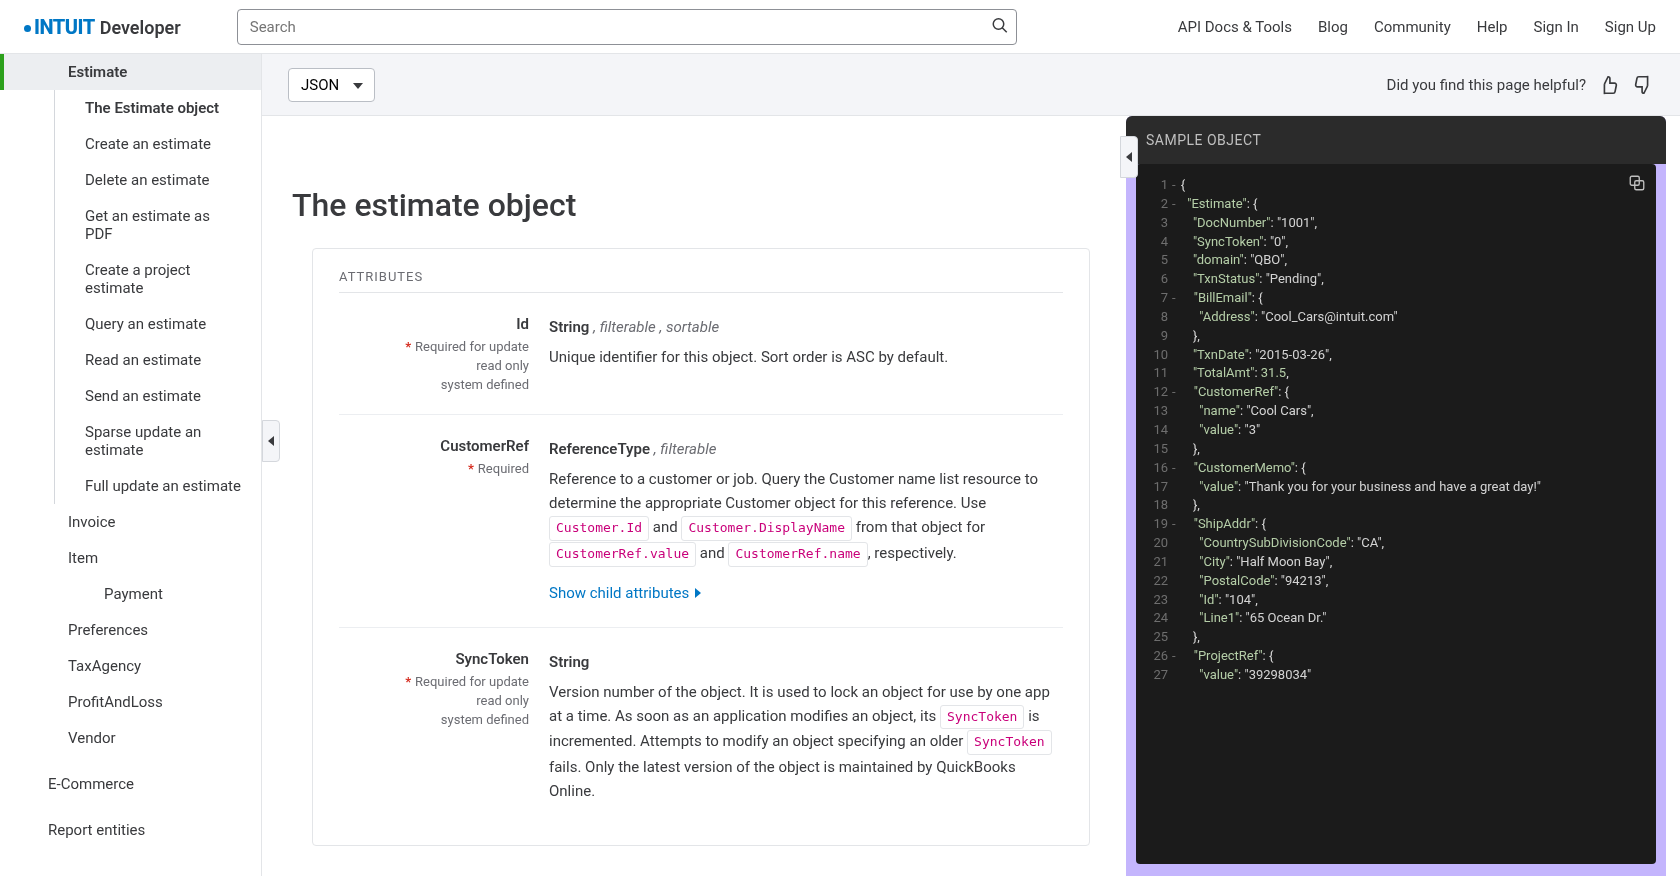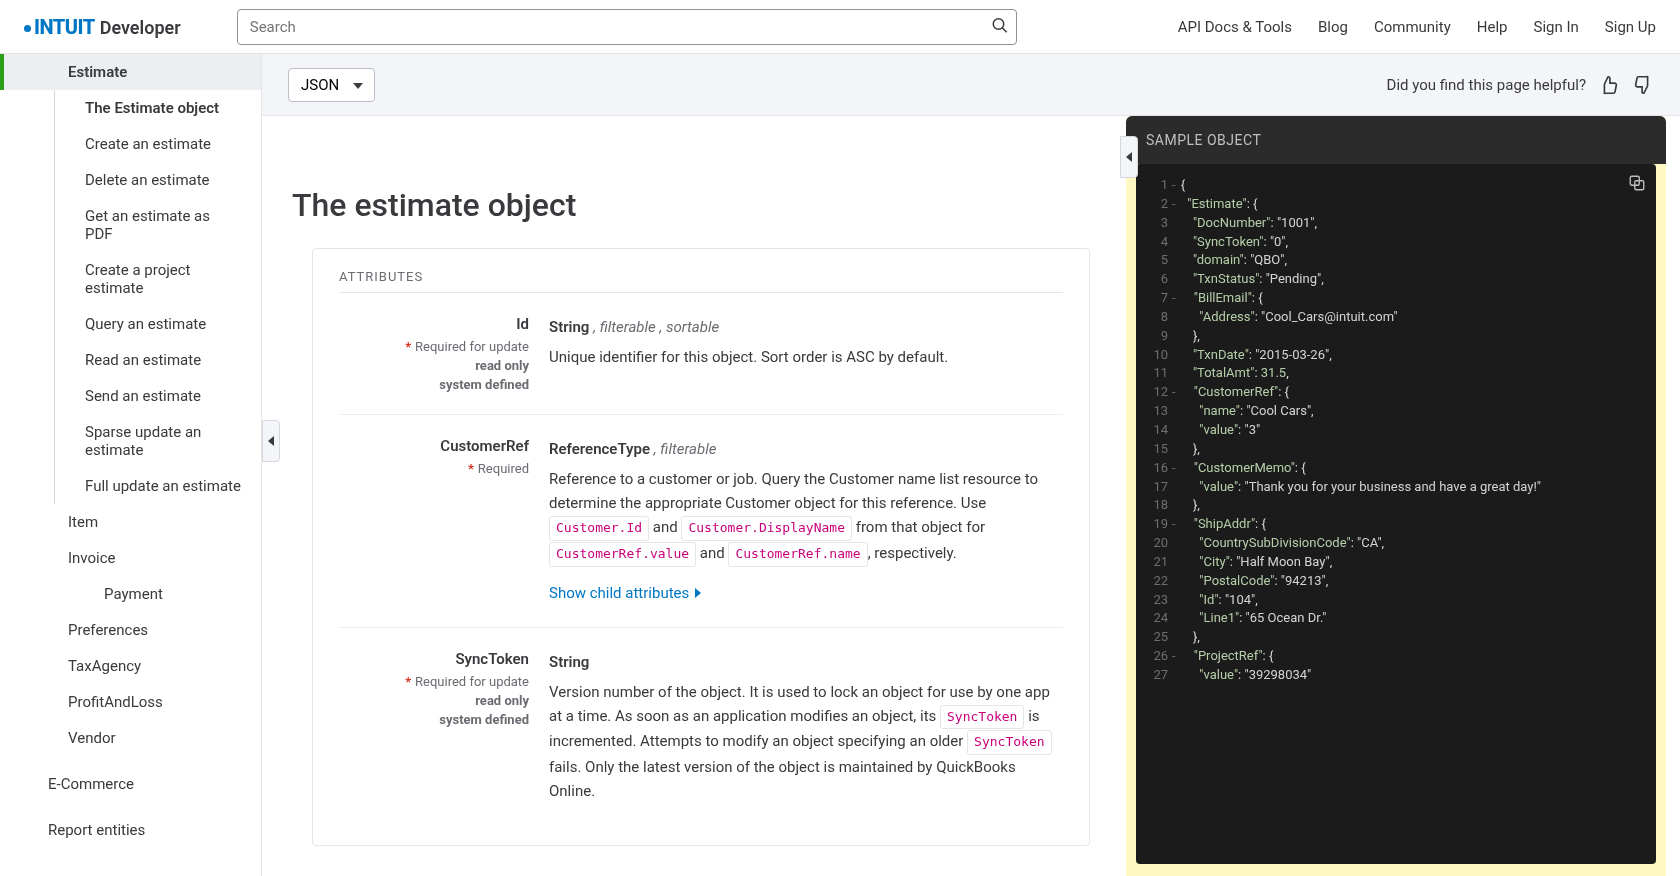--- a/index.html
+++ b/index.html
@@ -34,36 +34,36 @@
 .doc-col { flex:1; overflow-y:auto; padding: 70px 30px 30px 30px; position:relative;}
 .doc-col h1 { font-size: 32px; font-weight:500; color:#393a3d; margin-bottom: 24px; }
 .attr-card { border:1px solid #e3e5e8; border-radius:4px; padding:20px 26px;margin-left:20px;}
 .attr-header { font-size:13px; letter-spacing:1px; color:#6b6c72; padding-bottom:8px; border-bottom:1px solid #e3e5e8;}
 .attr-row { display:flex; padding:22px 0;  gap:20px; border-bottom:1px solid #eceef1;}
 .attr-row:last-child{border-bottom:none;}
 .attr-left { width: 190px; text-align:right; font-size:14px; color:#393a3d;}
 .attr-name { font-weight:600; font-size:15px;}
 .req { color:#6b6c72; font-size:13px; margin-top:6px;}
 .req-star{color:#d52b1e;font-weight:700;margin-right:4px;}
-.meta { color:#6b6c72; font-size:13px; margin-top:4px;font-weight:bold;}
+.meta { color:#6b6c72; font-size:13px; margin-top:4px;}
 .attr-right { flex:1; font-size:15px; line-height:1.6;}
 .type-line { margin-bottom:6px;}
 .type-strong{font-weight:600;}
 .type-mod{font-style:italic;color:#6b6c72;}
 .code-pill { display:inline-block;border:1px solid #e3e5e8;border-radius:3px;padding:1px 6px;font-family:ui-monospace,Menlo,Consolas,monospace;font-size:13px;color:#c9007a;background:#fff;}
 .show-child{color:#0077c5;cursor:pointer;font-size:15px;display:inline-flex;align-items:center;gap:6px;margin-top:14px;}
 .chev-r{display:inline-block;border-top:5px solid transparent;border-bottom:5px solid transparent;border-left:6px solid #0077c5;}
 
 .collapse-left,.collapse-right{position:absolute;width:18px;height:42px;background:#f4f5f8;border:1px solid #d4d7dc;display:flex;align-items:center;justify-content:center;cursor:pointer;z-index:5;}
 .collapse-left{left:262px;top:420px;border-radius:0 4px 4px 0;}
 .collapse-right .arrow,.collapse-left .arrow{border-top:5px solid transparent;border-bottom:5px solid transparent;}
 .collapse-left .arrow{border-right:6px solid #393a3d;}
 .collapse-right{top:18px;left:-8px;border-radius:0 4px 4px 0;}
 .collapse-right .arrow{border-right:6px solid #393a3d;}
-.code-container{position:absolute;top:0;right:14px;width:540px;bottom:0;background:#fef9c3;border-radius:6px 6px 0 0;overflow:hidden;}
+.code-container{position:absolute;top:0;right:14px;width:540px;bottom:0;background:#c4b5fd;border-radius:6px 6px 0 0;overflow:hidden;}
 .code-title{padding:16px 20px;color:#bfbfbf;font-size:14px;letter-spacing:0.5px;background:#2b2b2b;}
 .code-body{padding:12px 14px;background:#1b1b1b;margin:0 10px 10px 10px;border-radius:4px;font-family:ui-monospace,Menlo,Consolas,monospace;font-size:13px;line-height:1.45;overflow:auto;height:calc(100% - 60px);position:relative;}
 .copy-btn{position:absolute;top:10px;right:10px;color:#bfbfbf;cursor:pointer;}
 .code-line{display:flex;}
 .gut{width:30px;text-align:right;padding-right:12px;color:#6e6e6e;user-select:none;flex-shrink:0;}
 .cl{white-space:pre;}
 .tok-key{color:#b5cea8;}
 .tok-str{color:#d4d4d4;}
 .tok-num{color:#b5cea8;}
 .tok-pun{color:#d4d4d4;}
@@ -107,22 +107,22 @@
       <div class="side-item">Create an estimate</div>
       <div class="side-item">Delete an estimate</div>
       <div class="side-item">Get an estimate as PDF</div>
       <div class="side-item">Create a project estimate</div>
       <div class="side-item">Query an estimate</div>
       <div class="side-item">Read an estimate</div>
       <div class="side-item">Send an estimate</div>
       <div class="side-item">Sparse update an estimate</div>
       <div class="side-item">Full update an estimate</div>
     </div>
+    <div class="side-item" style="padding-left:68px">Invoice</div>
     <div class="side-item" style="padding-left:68px">Item</div>
-    <div class="side-item" style="padding-left:68px">Invoice</div>
     <div class="side-item" style="padding-left:104px">Payment</div>
     <div class="side-item" style="padding-left:68px">Preferences</div>
     <div class="side-item" style="padding-left:68px">TaxAgency</div>
     <div class="side-item" style="padding-left:68px">ProfitAndLoss</div>
     <div class="side-item" style="padding-left:68px">Vendor</div>
     <div class="side-item" style="padding-left:48px;margin-top:10px">E-Commerce</div>
     <div class="side-item" style="padding-left:48px;margin-top:10px">Report entities</div>
   </aside>
 
   <div class="collapse-left">

